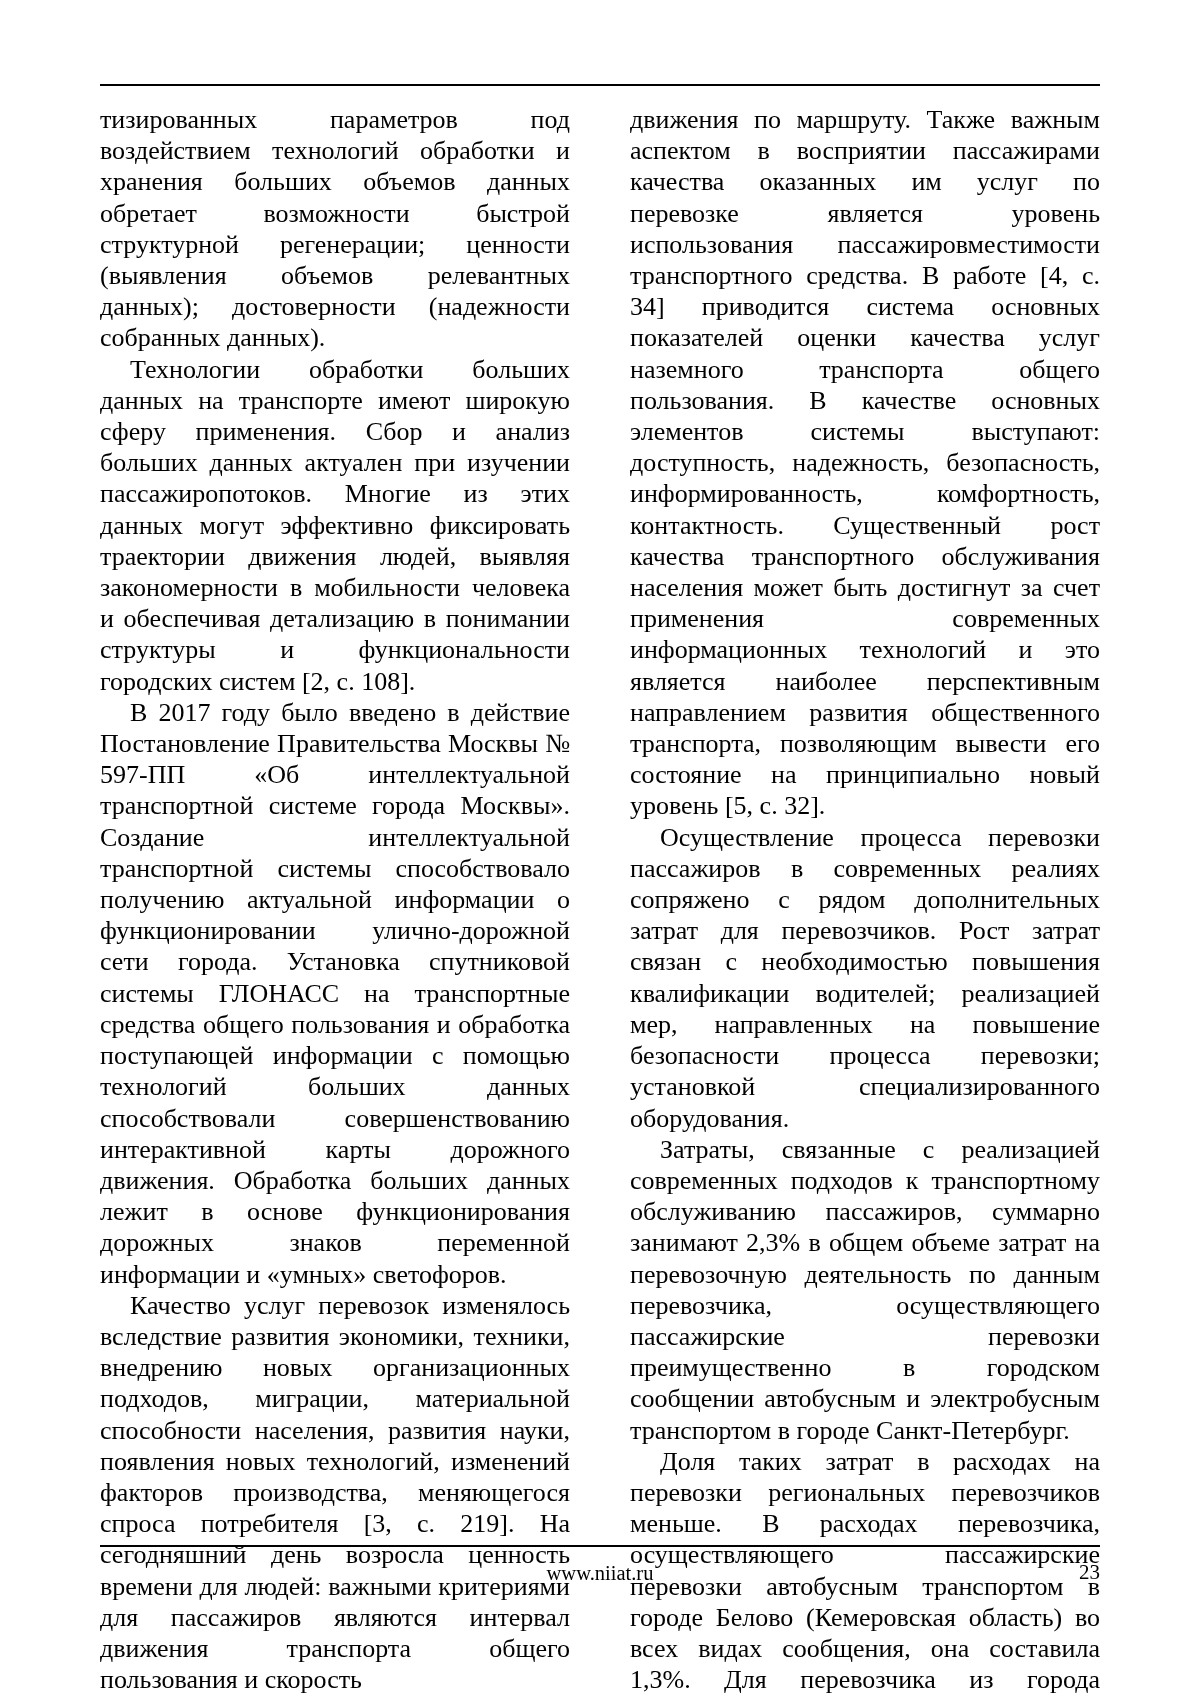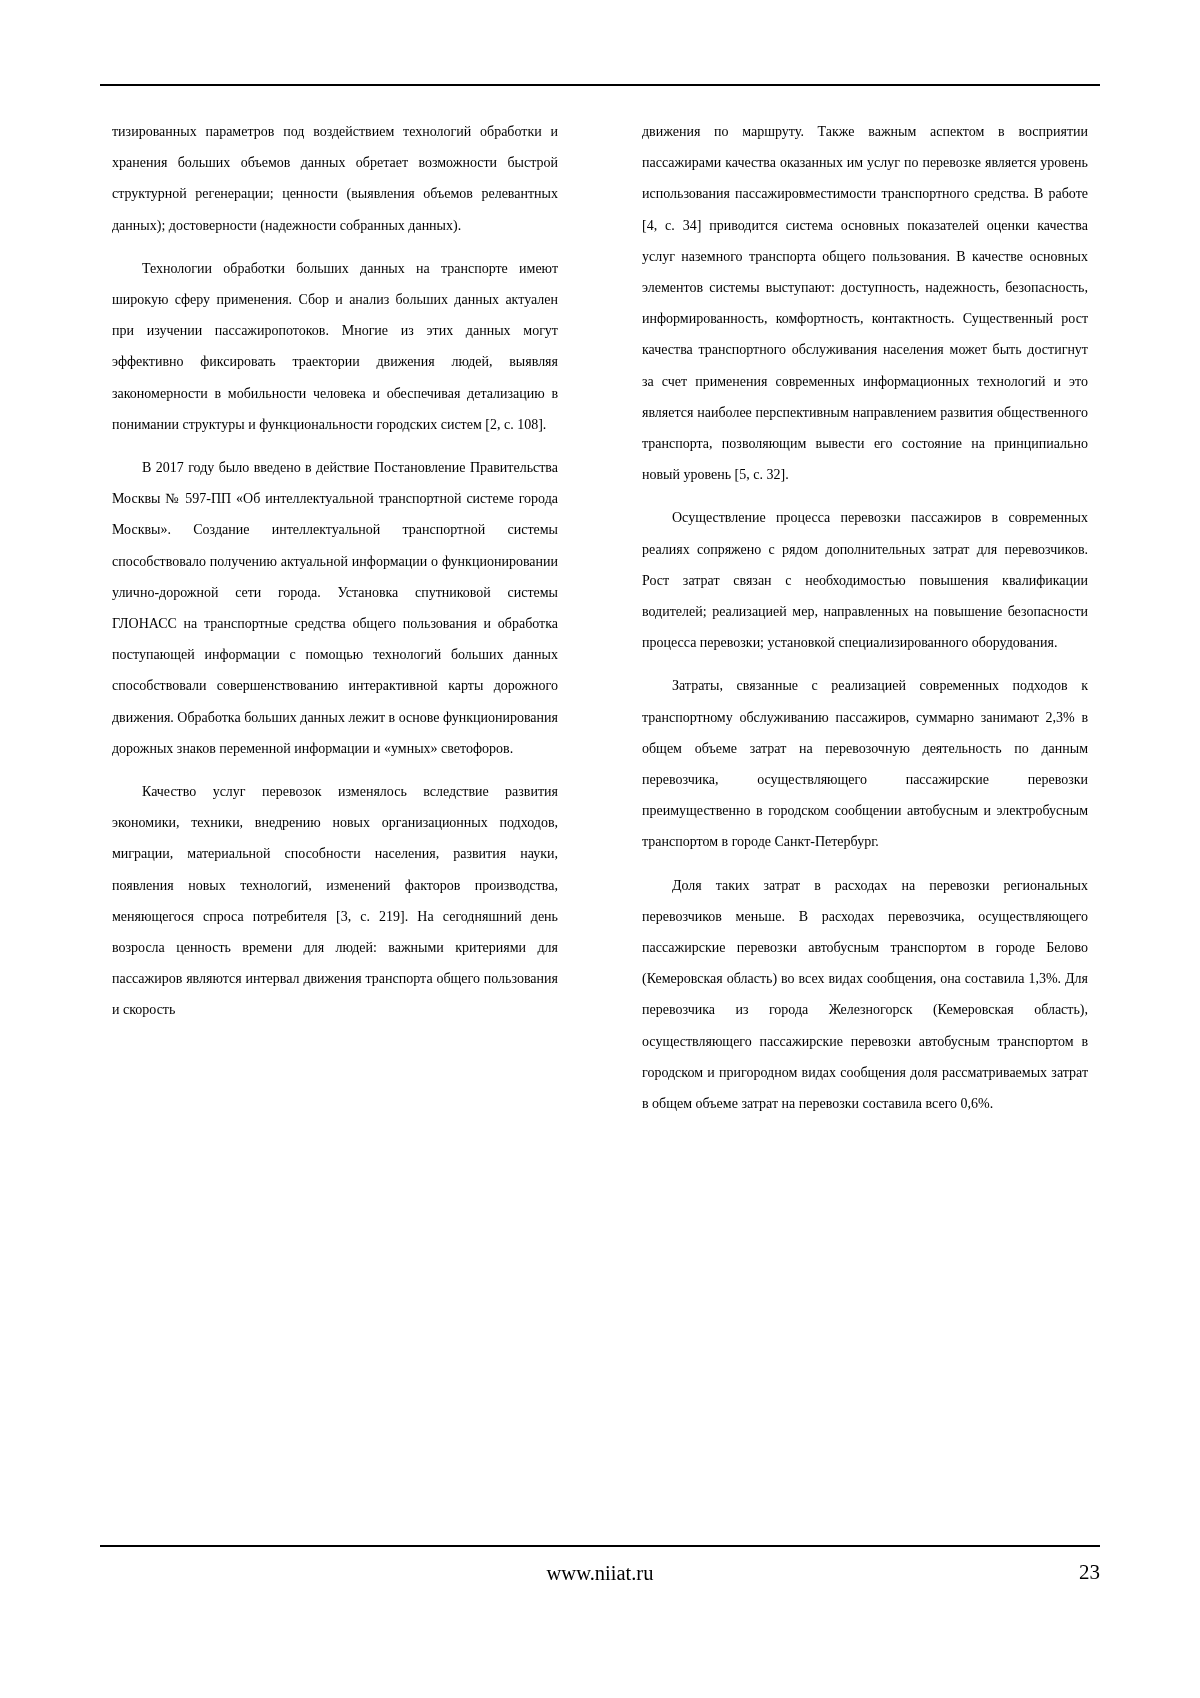--- a/index.html
+++ b/index.html
@@ -36,22 +36,22 @@
     top: 104px;
     left: 100px;
     width: 1000px;
     display: flex;
     gap: 60px;
   }
   .col {
     width: 470px;
   }
   p.body-par {
-    margin: 12px;
-    font-size: 14px;
+    margin: 0;
+    font-size: 26px;
     line-height: 31.2px;
     text-align: justify;
     text-indent: 30px;
     hyphens: manual;
   }
   p.body-par.no-indent {
     text-indent: 0;
   }
   .footer {
     position: absolute;

